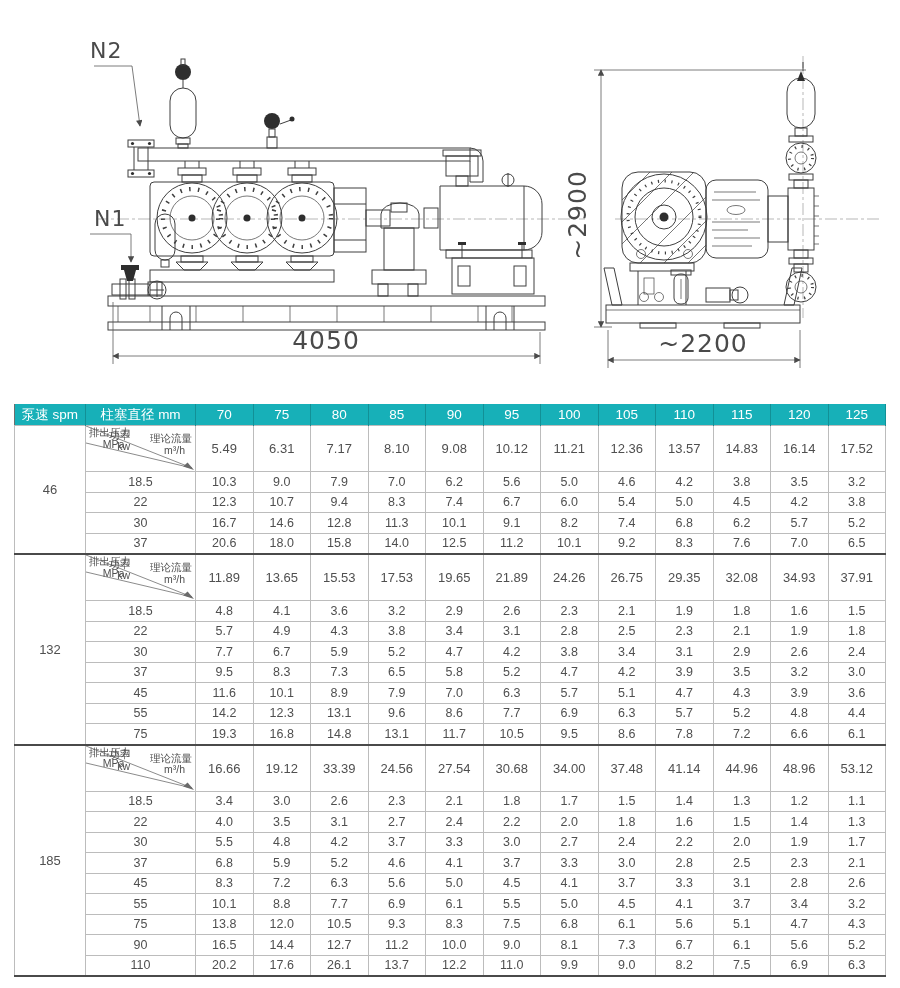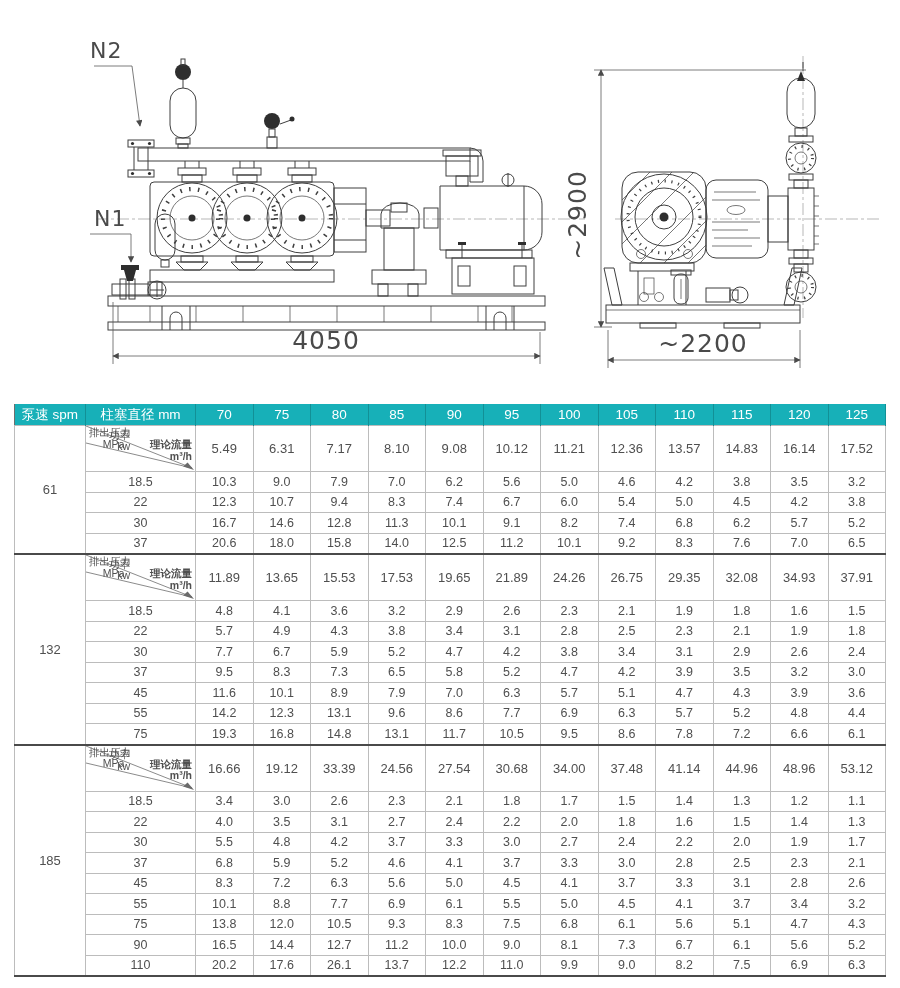--- a/index.html
+++ b/index.html
@@ -31,22 +31,22 @@
   .power-row td{height:19.5px;}
   .mpa-cell{font-size:13px;}
   
   .diag-cell{position:relative;padding:0;}
   .diag{position:absolute;inset:0;overflow:hidden;}
   .diag svg{position:absolute;inset:0;width:100%;height:100%;}
   .diag .dline{stroke:#8a8a8a;stroke-width:1;}
   .d-tl,.d-tr,.d-bl{position:absolute;font-size:10.5px;line-height:1.12;color:#4f4f4f;white-space:nowrap;}
   .d-tl{left:3px;top:1px;text-align:center;}
   .d-tl .ind{display:block;margin-left:7px;}
-  .d-tr{right:3px;top:13px;text-align:right;font-weight:bold;}
-  .d-tr .ind{display:block;margin-right:0;}
+  .d-tr{right:3px;top:7px;text-align:right;}
+  .d-tr .ind{display:block;margin-right:7px;}
   .d-bl{left:3px;bottom:18px;text-align:right;margin-left:20px;}
   .d-bl .ind{display:block;margin-left:5px;}
 </style>
 </head>
 <body>
 
 <div class="drawing-wrap">
 <svg width="900" height="395" viewBox="0 0 900 395" xmlns="http://www.w3.org/2000/svg">
   <defs>
     <marker id="arr" viewBox="0 0 10 10" refX="9" refY="5" markerWidth="10" markerHeight="8" orient="auto-start-reverse">
@@ -340,21 +340,21 @@
         <th class="th-dia">100</th>
         <th class="th-dia">105</th>
         <th class="th-dia">110</th>
         <th class="th-dia">115</th>
         <th class="th-dia">120</th>
         <th class="th-dia">125</th>
       </tr>
     </thead>
   <tbody>
       <tr class="flow-row">
-        <td class="speed-cell" rowspan="5">61</td>
+        <td class="speed-cell" rowspan="5">46</td>
         <td class="diag-cell">
           <div class="diag">
             <svg viewBox="0 0 110 45" preserveAspectRatio="none">
               <line class="dline" x1="0" y1="0" x2="107" y2="42"></line>
               <line class="dline" x1="0" y1="17" x2="107" y2="42"></line>
               <path d="M109,44 L98,40.5 L102.5,36.5 z" fill="#6a6a6a"></path>
             </svg>
             <div class="d-tl">排出压力<span class="ind">MPa</span></div>
             <div class="d-tr">理论流量<span class="ind">m³/h</span></div>
             <div class="d-bl">功率<span class="ind">kw</span></div>

